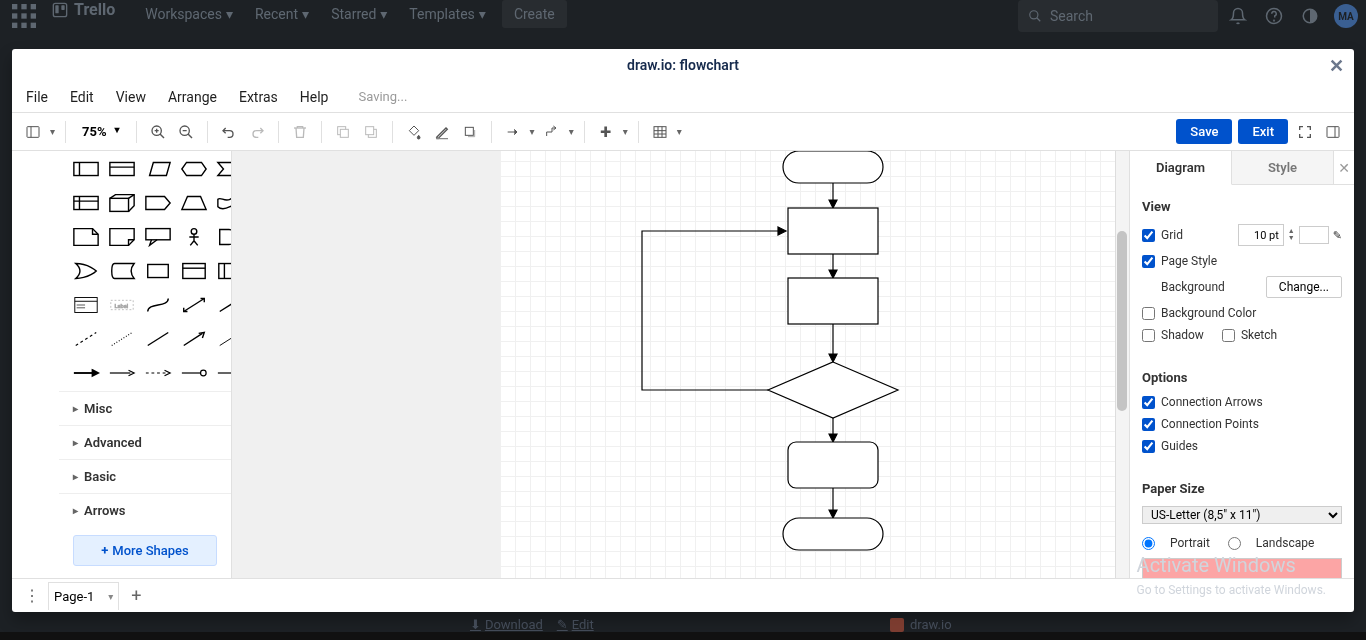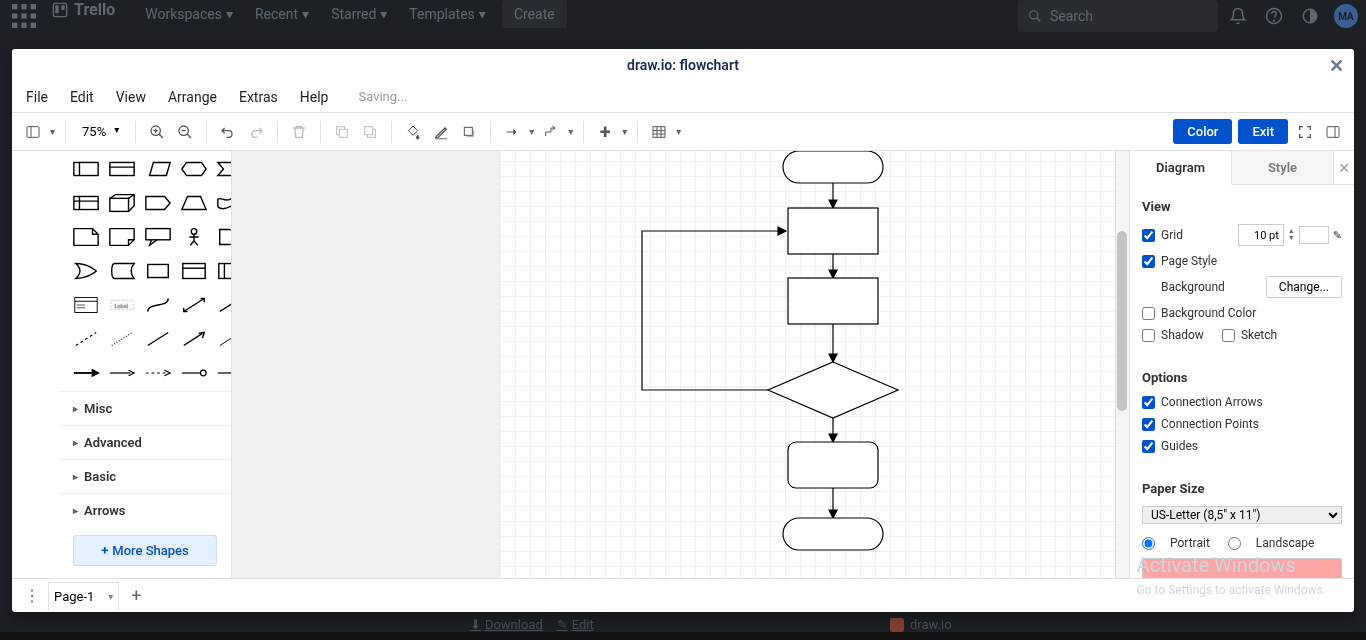--- a/index.html
+++ b/index.html
@@ -23,21 +23,21 @@
 .modal-close { position:absolute; right:10px; top:6px; font-size:18px; color:#6b778c; cursor:pointer; }
 
 .menubar { height:32px; display:flex; align-items:center; padding:0 14px; gap:22px; font-size:14px; color:#1f1f1f; border-bottom:1px solid #e0e0e0; }
 .menubar span { cursor:pointer; }
 .menubar .saving { color:#9a9a9a; font-size:13px; margin-left:8px; }
 
 .toolbar { height:38px; display:flex; align-items:center; padding:0 10px; gap:6px; border-bottom:1px solid #e0e0e0; }
 .tb-sep { width:1px; height:22px; background:#e0e0e0; margin:0 4px; }
 .tb-btn { width:22px; height:22px; display:flex; align-items:center; justify-content:center; color:#555; cursor:pointer; border-radius:2px; }
 .tb-btn svg { width:16px; height:16px; }
-.zoom-sel { font-size:13px; padding:2px 6px; display:flex; align-items:flex-start; gap:8px; cursor:pointer; }
+.zoom-sel { font-size:13px; padding:2px 6px; display:flex; align-items:flex-start; gap:8px; cursor:pointer;font-weight:bold; }
 .tb-right { margin-left:auto; display:flex; align-items:center; gap:6px; }
 .btn-primary { background:#0052cc; color:#fff; border:none; padding:5px 14px; border-radius:3px; font-size:13px; font-weight:500; cursor:pointer; }
 
 .workspace { flex:1; display:flex; overflow:hidden; }
 
 
 .shapes-panel { width:220px; border-right:1px solid #e0e0e0; display:flex; flex-direction:column; overflow:hidden;padding-left:47px; }
 .shapes-grid { flex:0 0 auto; padding:4px 12px; display:grid; grid-template-columns:repeat(5,1fr); gap:6px; }
 .shape-cell { width:30px; height:28px; display:flex; align-items:center; justify-content:center; cursor:pointer; }
 .shape-cell svg { width:28px; height:22px; }
@@ -291,21 +291,21 @@
           <rect x="3" y="4" width="18" height="16"></rect>
           <line x1="3" y1="10" x2="21" y2="10"></line>
           <line x1="3" y1="15" x2="21" y2="15"></line>
           <line x1="9" y1="4" x2="9" y2="20"></line>
           <line x1="15" y1="4" x2="15" y2="20"></line>
         </svg>
       </div>
     <span style="font-size:10px;color:#666;cursor:pointer">▾</span>
 
     <div class="tb-right">
-      <button class="btn-primary">Color</button>
+      <button class="btn-primary">Save</button>
       <button class="btn-primary">Exit</button>
       <div class="tb-btn">
           <svg viewBox="0 0 24 24" fill="none" stroke="currentColor" stroke-width="2">
             <path d="M4 9V4h5M20 9V4h-5M4 15v5h5M20 15v5h-5"></path>
           </svg>
         </div>
       <div class="tb-btn">
           <svg viewBox="0 0 24 24" fill="none" stroke="currentColor" stroke-width="1.5">
             <rect x="3" y="4" width="18" height="16" rx="1"></rect>
             <line x1="15" y1="4" x2="15" y2="20"></line>

